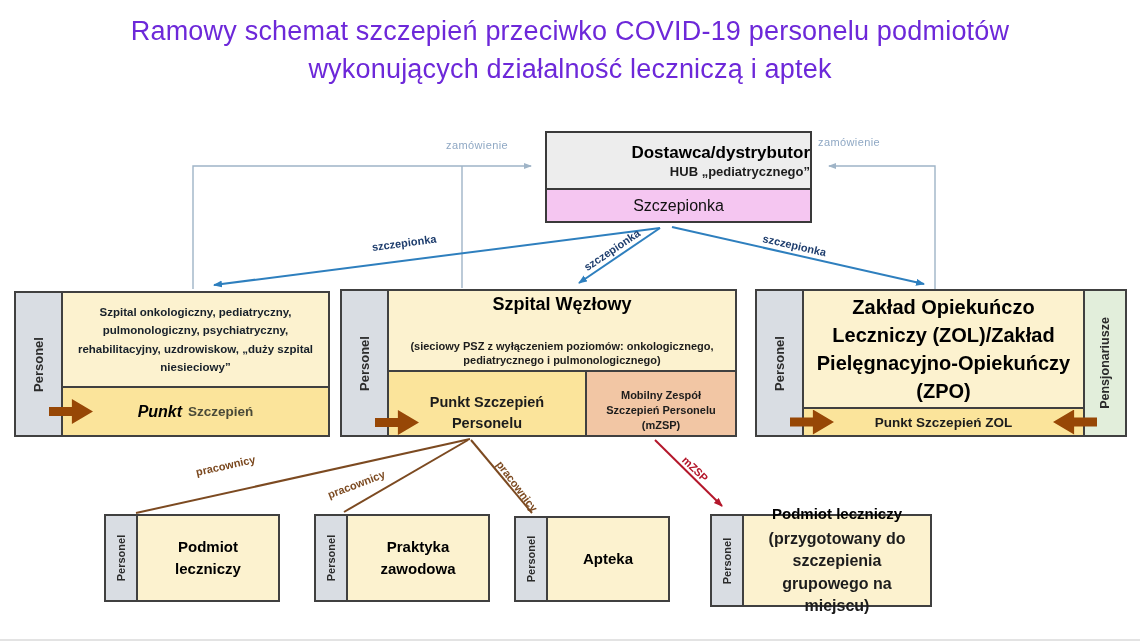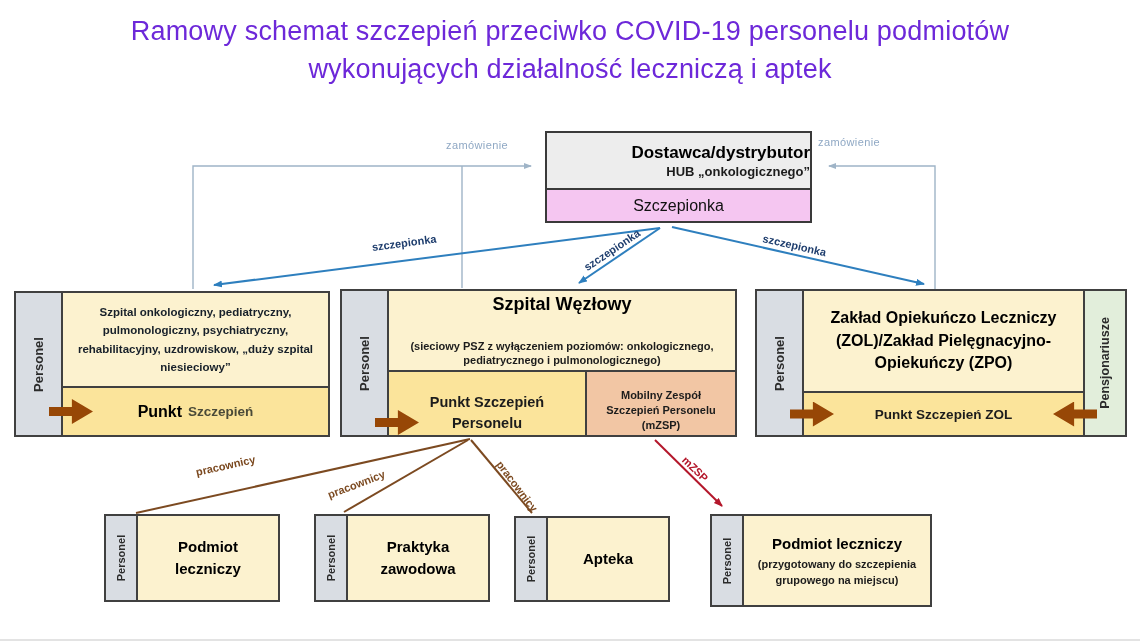--- a/index.html
+++ b/index.html
@@ -46,44 +46,44 @@
   .hub-title{font-size:17px;font-weight:700;color:#000;}
   .hub-sub{font-size:13px;font-weight:700;color:#1c1c1c;margin-top:1px;}
   .hub-vax{flex:1;background:var(--vaccine-pink,#F5C6F1);display:flex;align-items:center;justify-content:center;
     font-size:16px;font-weight:500;color:#111;}
   
   .n-left{left:14px;top:291px;width:316px;height:146px;}
   .n-left .side{width:45px;}
   .n-left .body{flex:1;display:flex;align-items:center;justify-content:center;text-align:center;
     font-size:11.5px;font-weight:700;color:#17202A;line-height:1.6;padding:2px 6px;}
   .n-left .band{height:47px;}
-  .pt1{font-size:16px;font-weight:700;color:#000;}
+  .pt1{font-size:16px;font-weight:700;color:#000;font-style:italic;}
   .pt2{font-size:13.5px;font-weight:700;color:#4a4a38;margin-left:6px;}
   .n-mid{left:340px;top:289px;width:397px;height:148px;}
   .n-mid .side{width:45px;}
   .n-mid .head{flex:1;display:flex;flex-direction:column;align-items:center;justify-content:center;padding:2px 4px;gap:24px;}
   .n-mid .head .t{font-size:18px;font-weight:700;color:#000;}
   .n-mid .head .s{font-size:11px;font-weight:700;color:#1c1c1c;text-align:center;line-height:1.3;max-width:336px;}
   .n-mid .band{height:63px;padding:0;align-items:stretch;}
   .cell{display:flex;align-items:flex-end;justify-content:center;text-align:center;position:relative;}
   .cellA{width:196px;border-right:2px solid #404040;font-size:14.5px;font-weight:700;color:#1c1c1c;line-height:1.5;}
   .cellB{flex:1;background:var(--mobile-salmon,#F2C6A4);font-size:11px;font-weight:700;color:#1c1c1c;line-height:1.35;padding:2px 8px;}
   .n-right{left:755px;top:289px;width:372px;height:148px;}
   .n-right .side{width:45px;}
   .n-right .side.right{width:40px;}
   .n-right .head{flex:1;display:flex;align-items:center;justify-content:center;text-align:center;
-    font-size:16px;font-weight:700;color:#000;line-height:1.4;padding:2px 10px;}
+    font-size:20px;font-weight:700;color:#000;line-height:1.4;padding:2px 10px;}
   .n-right .band{height:42px;font-size:13.5px;font-weight:700;color:#1c1c1c;}
   
   .n-bot .side{width:30px;}
   .n-bot .vtext{font-size:11px;}
   .n-bot .main{align-items:center;justify-content:center;text-align:center;}
   .bl-label{font-size:15px;font-weight:700;color:#000;line-height:1.5;max-width:110px;}
   .bl-label.wide{max-width:none;}
-  .bl-sub{font-size:11px;font-weight:700;color:#1c1c1c;line-height:1.4;max-width:170px;margin-top:2px;}
+  .bl-sub{font-size:16px;font-weight:700;color:#1c1c1c;line-height:1.4;max-width:170px;margin-top:2px;}
   .b1{left:104px;top:514px;width:176px;height:88px;}
   .b2{left:314px;top:514px;width:176px;height:88px;}
   .b3{left:514px;top:516px;width:156px;height:86px;}
   .b4{left:710px;top:514px;width:222px;height:93px;}
 </style>
 </head>
 <body>
 
 <div class="stage">
 
@@ -122,21 +122,21 @@
   <span class="elab szcz" style="left:585px;top:262px;transform:rotate(-34deg);">szczepionka</span>
   <span class="elab szcz" style="left:763px;top:232px;transform:rotate(13deg);">szczepionka</span>
   <span class="elab prac" style="left:196px;top:466px;transform:rotate(-12.5deg);">pracownicy</span>
   <span class="elab prac" style="left:328px;top:489px;transform:rotate(-21deg);">pracownicy</span>
   <span class="elab prac" style="left:499px;top:456px;transform:rotate(53deg);">pracownicy</span>
   <span class="elab mzsp" style="left:684px;top:452px;transform:rotate(44deg);">mZSP</span>
 
   <div class="hub">
     <div class="hub-top">
       <div class="hub-title">Dostawca/dystrybutor</div>
-      <div class="hub-sub">HUB „onkologicznego”</div>
+      <div class="hub-sub">HUB „pediatrycznego”</div>
     </div>
     <div class="hub-vax">Szczepionka</div>
   </div>
 
   <div class="node n-left">
     <div class="side">
       <span class="vtext" style="font-size:13px;">Personel</span>
     </div>
     <div class="main">
       <div class="body">Szpital onkologiczny, pediatryczny, pulmonologiczny, psychiatryczny, rehabilitacyjny, uzdrowiskow, „duży szpital niesieciowy”</div>

